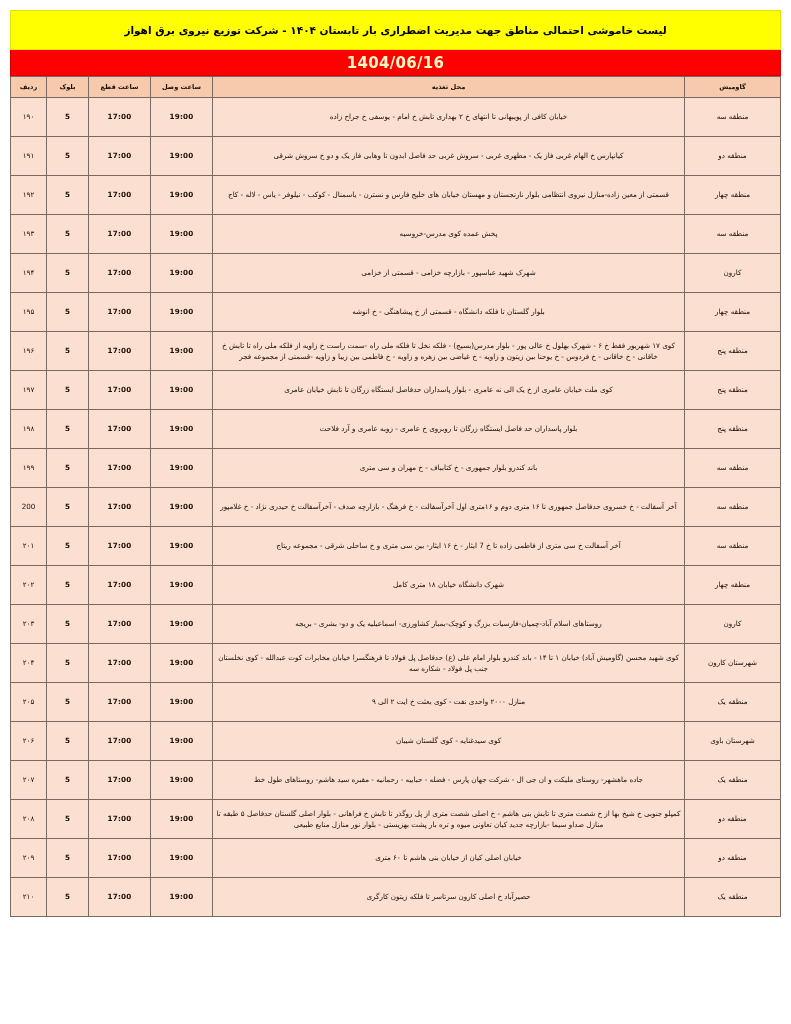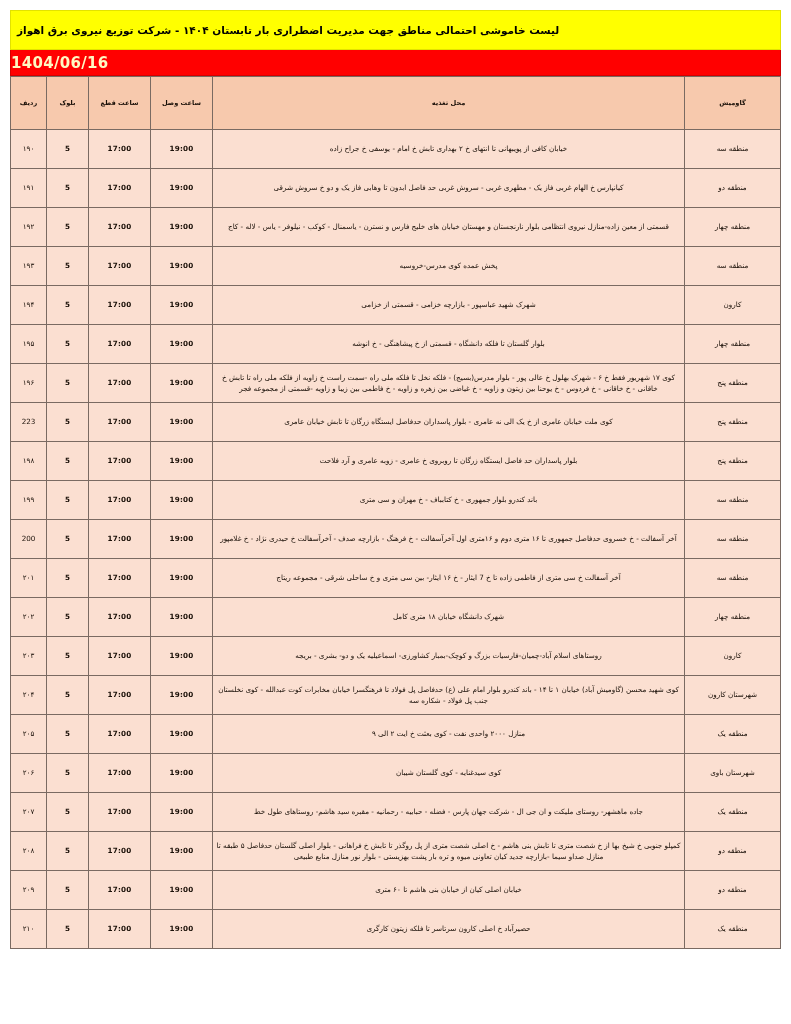--- a/index.html
+++ b/index.html
@@ -19,21 +19,21 @@
     width: 791px;
     height: 1024px;
     box-sizing: border-box;
     padding: 10px 10px 8px 10px;
     background: #ffffff;
   }
   .banner {
     height: 40px;
     display: flex;
     align-items: center;
-    justify-content: flex-end;
+    justify-content: center;
     text-align: center;
     box-sizing: border-box;
   }
   .banner-title {
     background: #ffff00;
     border: 1px solid #e2e200;
     color: #000000;
     font-size: 10.5px;
     font-weight: bold;
     line-height: 1.2;
@@ -64,21 +64,21 @@
     vertical-align: middle;
     color: #1a1008;
     font-size: 7.2px;
     line-height: 1.55;
   }
   table.grid thead th {
     background: #f7c9ad;
     font-size: 6.6px;
     font-weight: bold;
     height: 18px;
-    padding: 17px 2px;
+    padding: 1px 2px;
     margin-top: 22px;
   }
   .col-radif  { width: 36px; }
   .col-block  { width: 42px; }
   .col-off    { width: 62px; }
   .col-on     { width: 62px; }
   .col-addr   { width: auto; }
   .col-region { width: 96px; }
 
   td.c-radif {
@@ -194,21 +194,21 @@
           <td class="c-off">17:00</td>
           <td class="c-block">5</td>
           <td class="c-radif">۱۹۶</td>
         </tr>
         <tr>
           <td class="c-region">منطقه پنج</td>
           <td class="c-addr">کوی ملت خیابان عامری از خ یک الی نه عامری - بلوار پاسداران حدفاصل ایستگاه زرگان تا تابش خیابان عامری</td>
           <td class="c-on">19:00</td>
           <td class="c-off">17:00</td>
           <td class="c-block">5</td>
-          <td class="c-radif">223</td>
+          <td class="c-radif">۱۹۷</td>
         </tr>
         <tr>
           <td class="c-region">منطقه پنج</td>
           <td class="c-addr">بلوار پاسداران حد فاصل ایستگاه زرگان تا روبروی خ عامری - زوبه عامری و آرد فلاحت</td>
           <td class="c-on">19:00</td>
           <td class="c-off">17:00</td>
           <td class="c-block">5</td>
           <td class="c-radif">۱۹۸</td>
         </tr>
         <tr>

